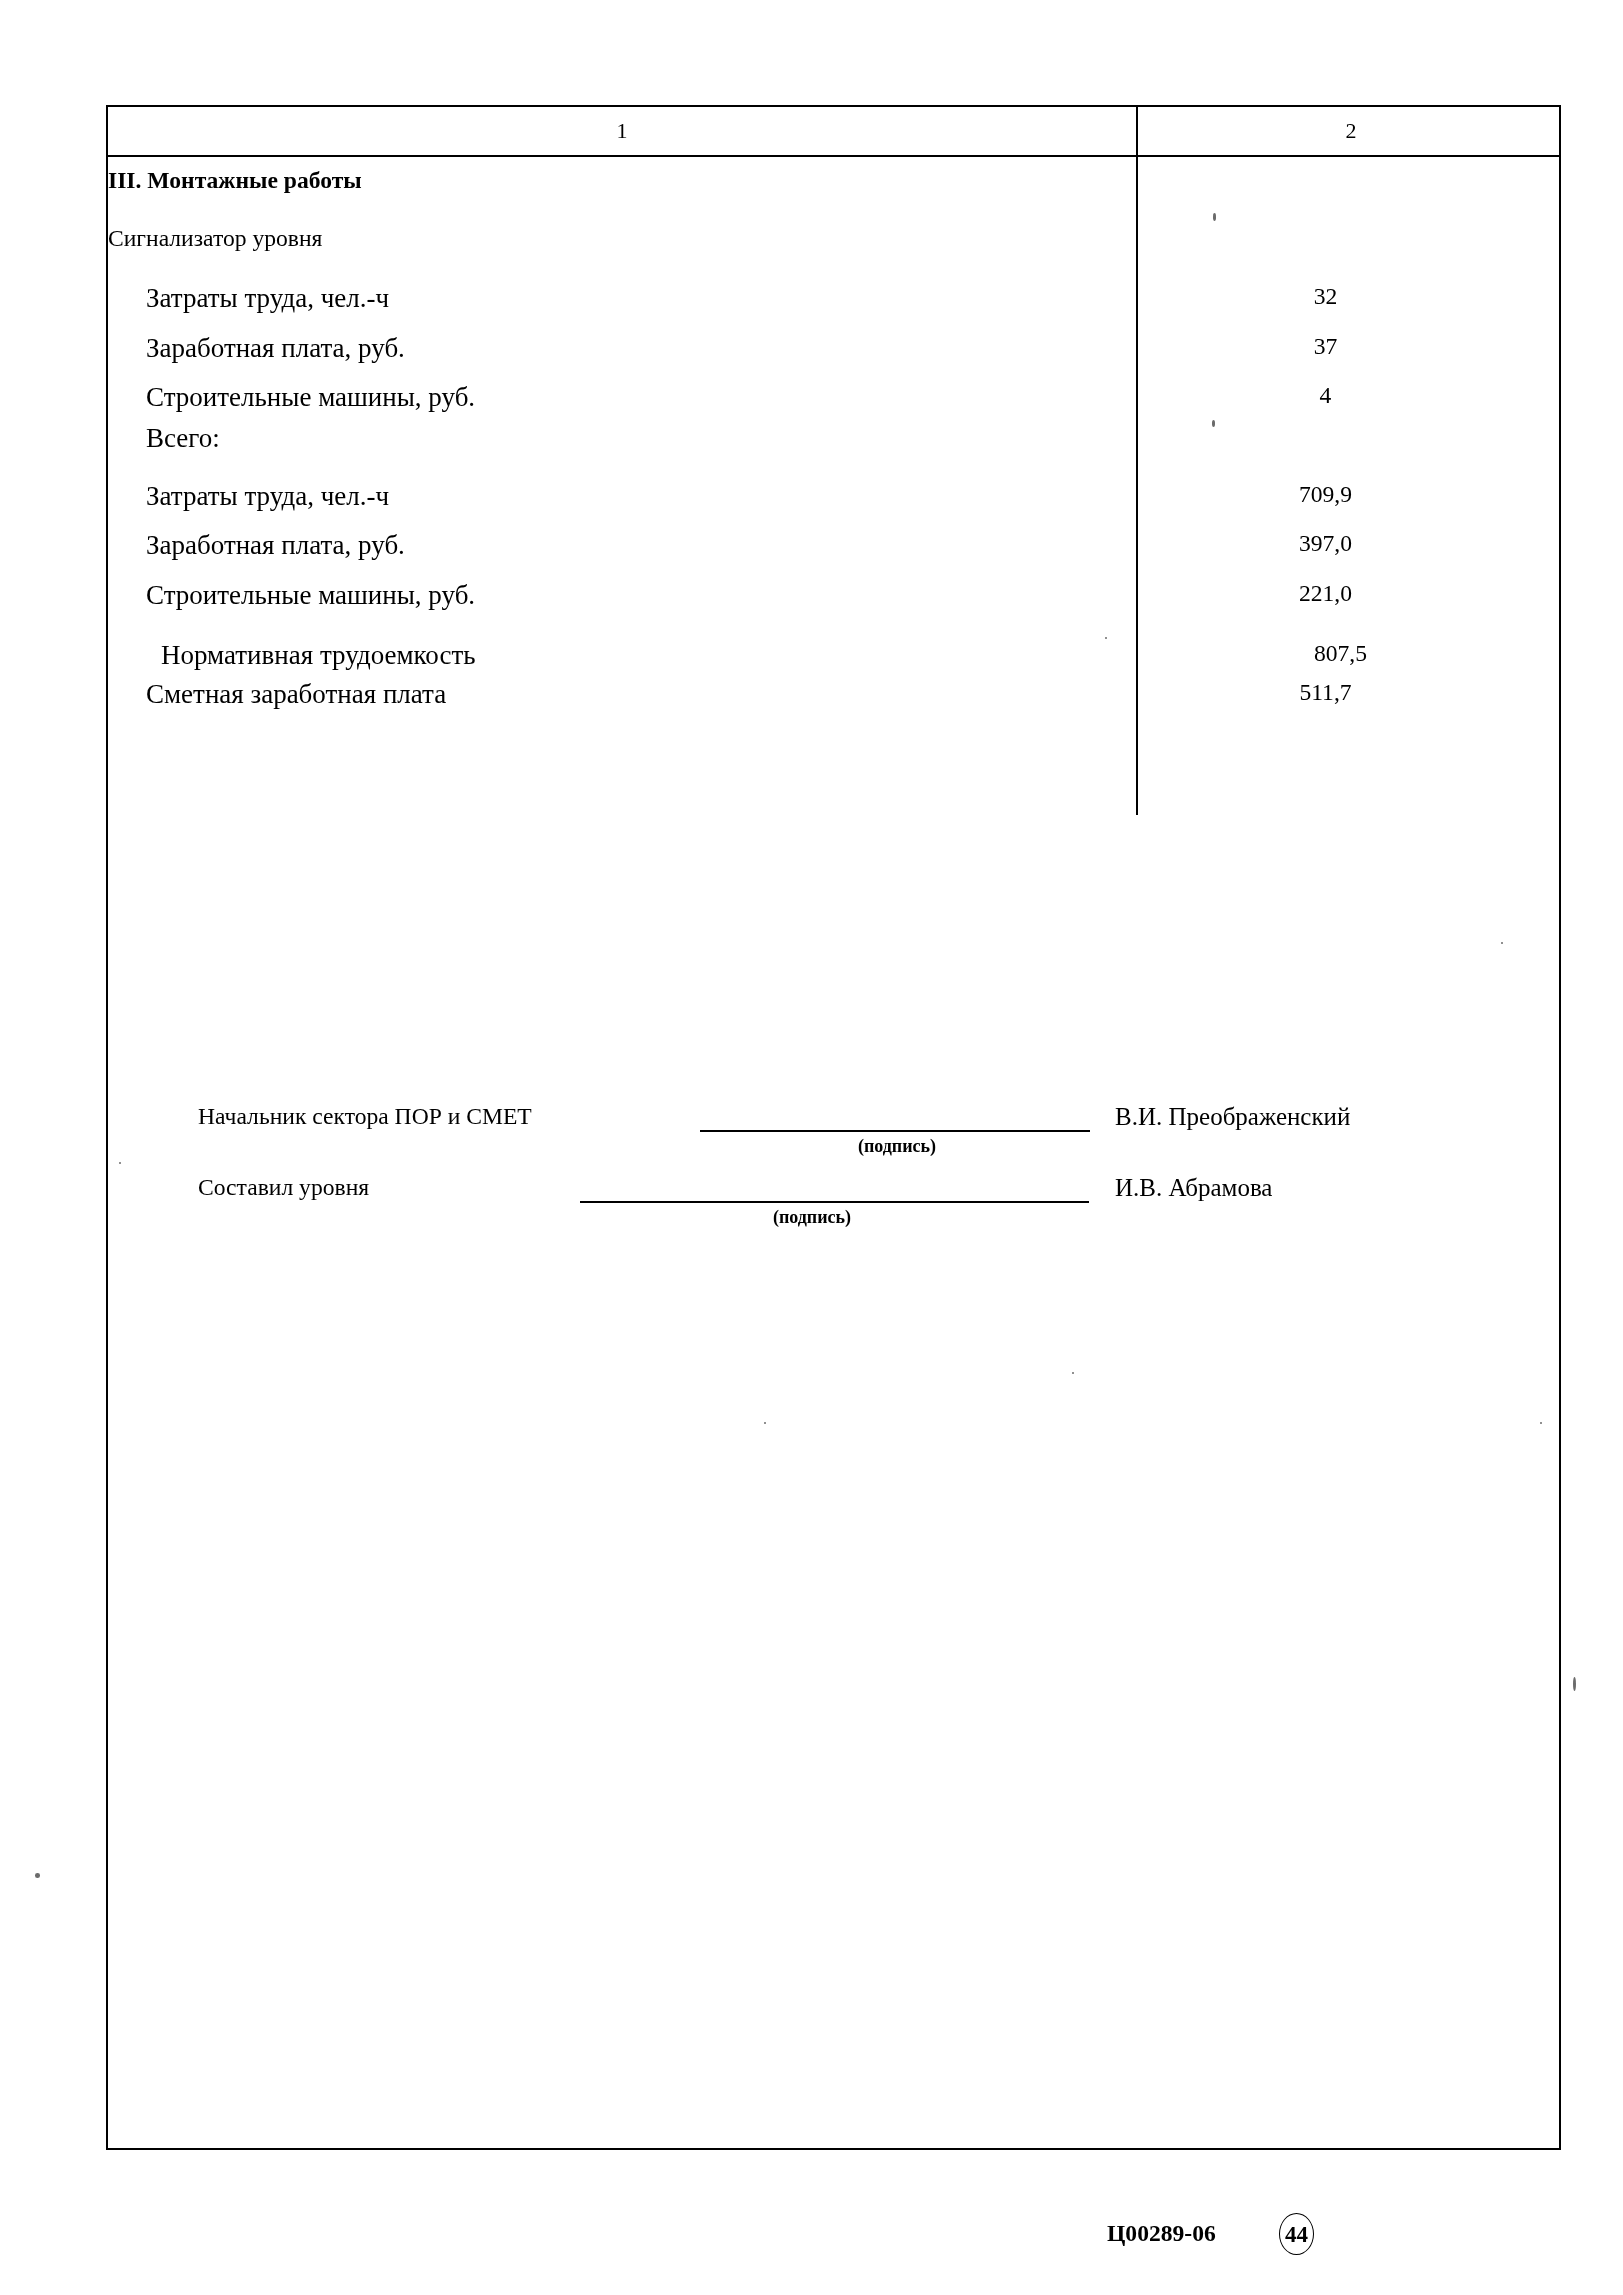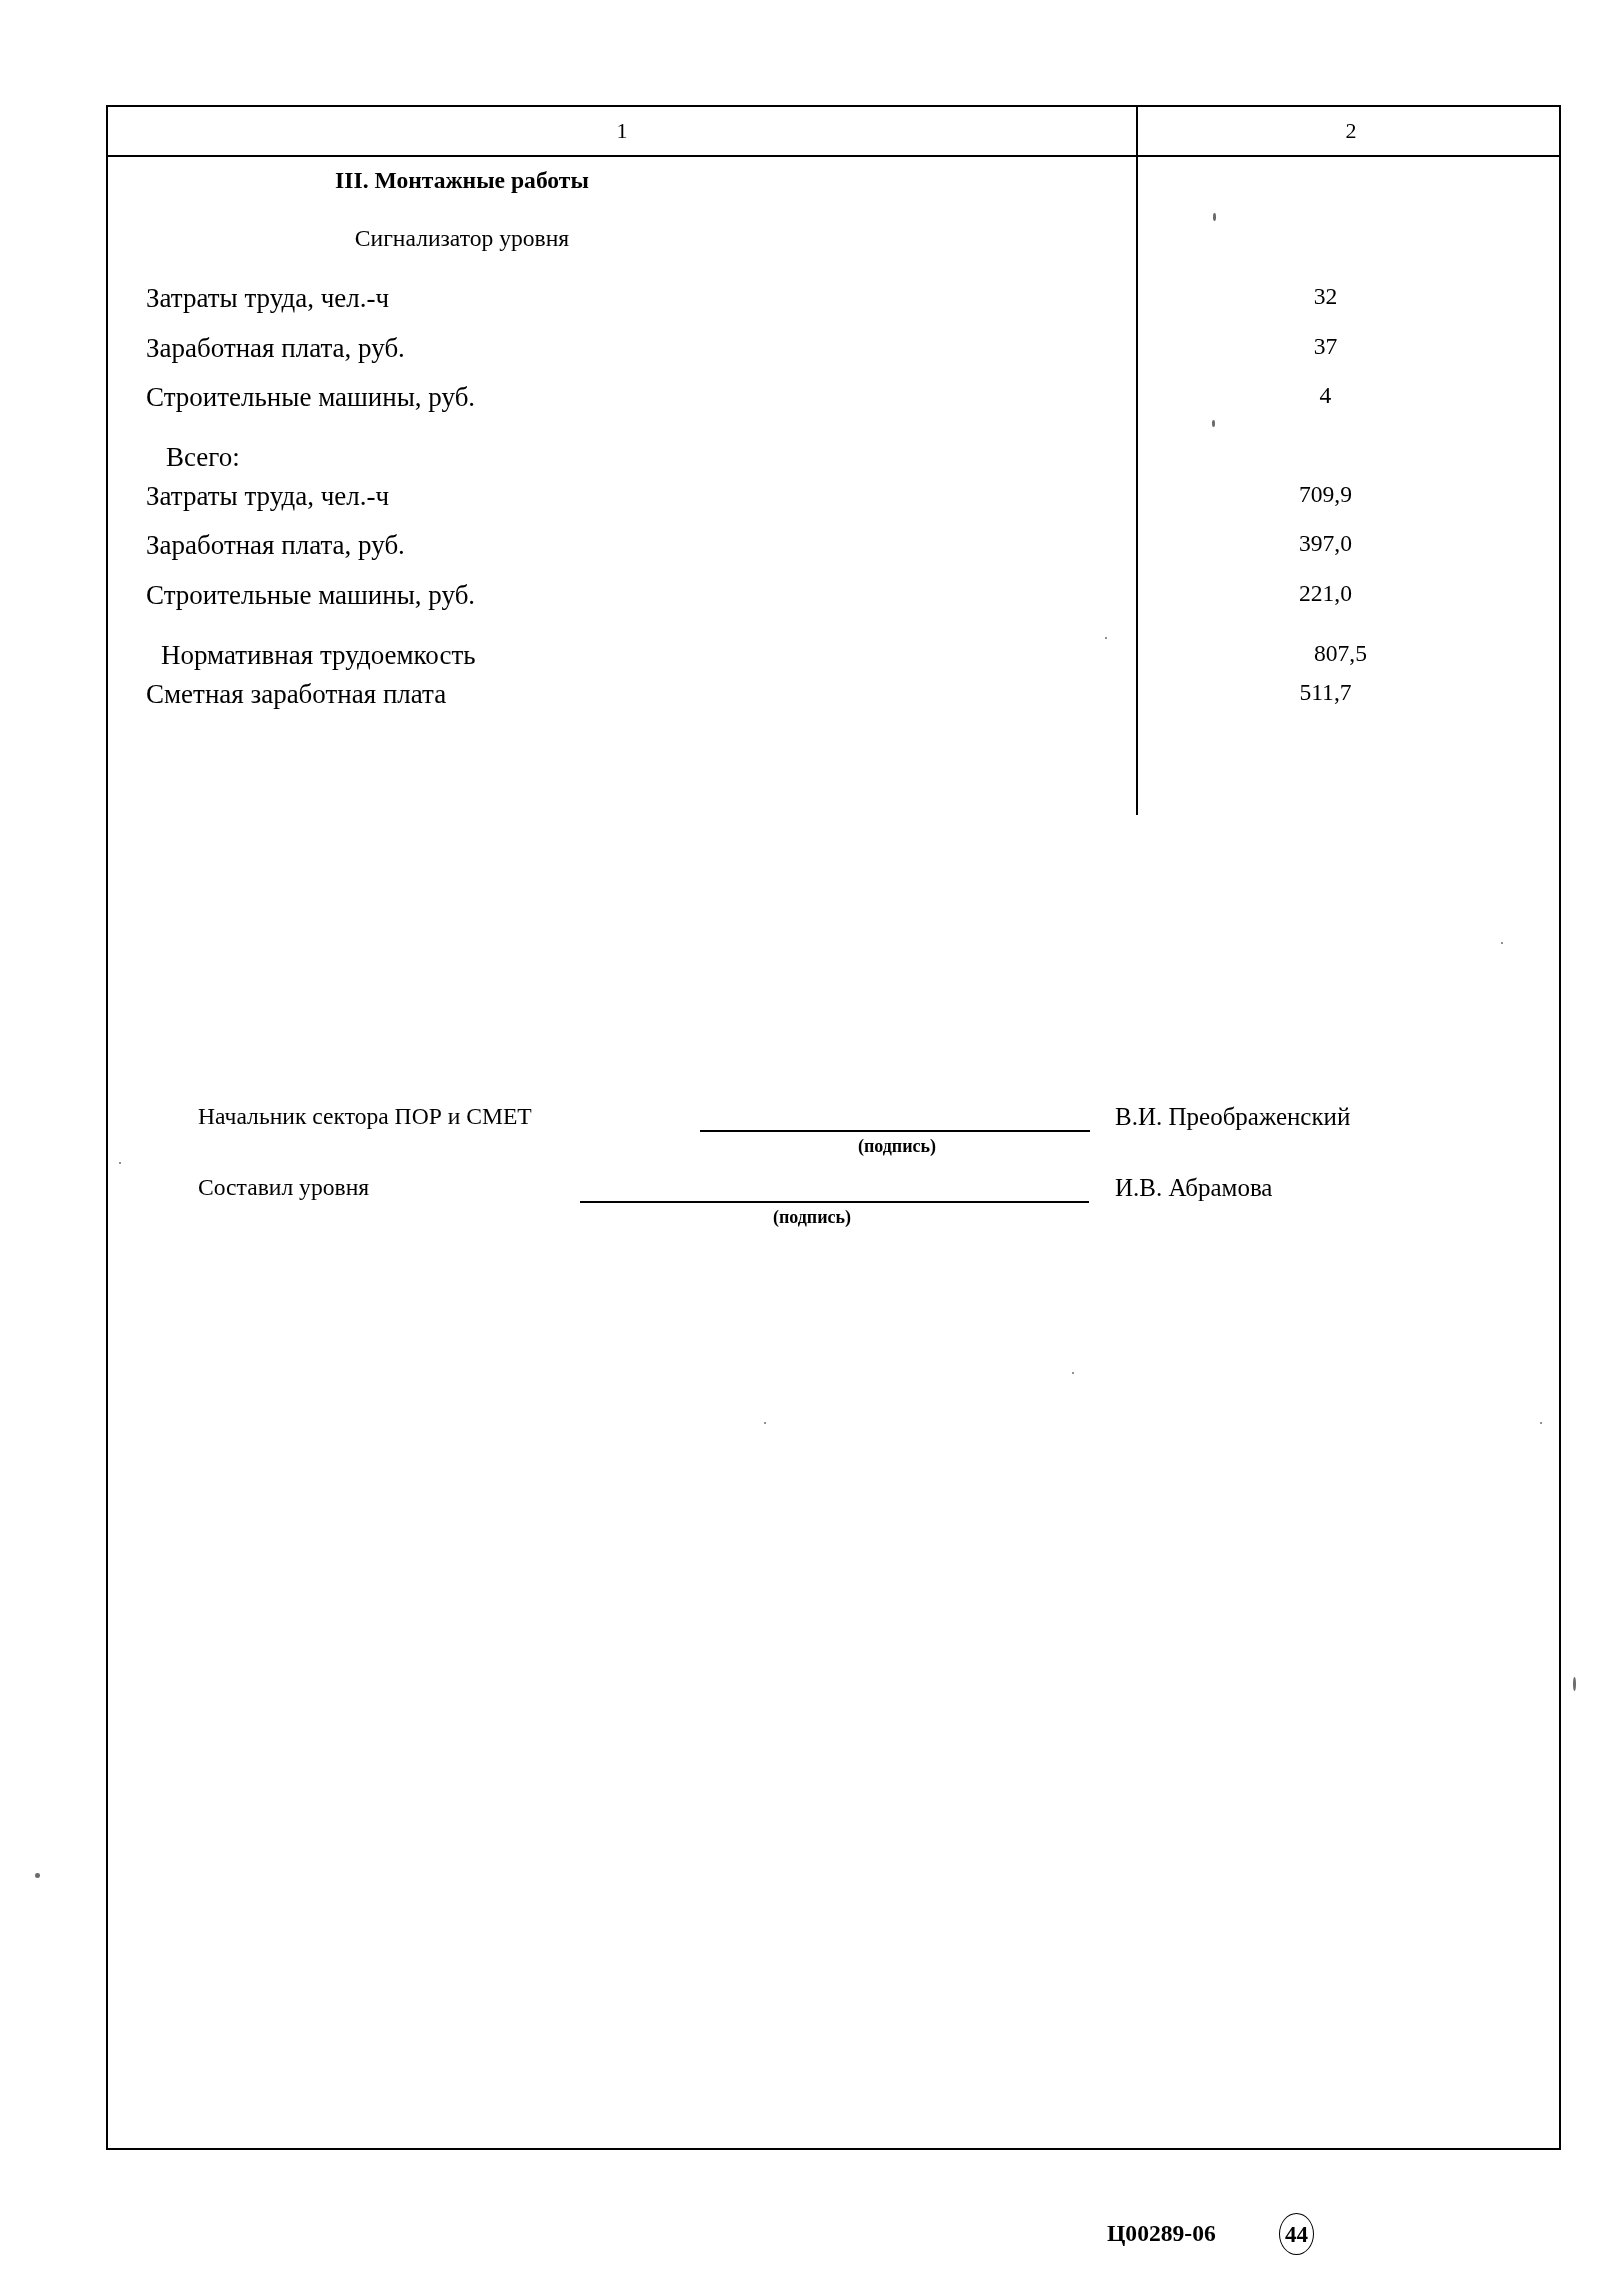--- a/index.html
+++ b/index.html
@@ -99,21 +99,21 @@
     left: 0;
     top: 51px;
     right: 0;
     bottom: 0;
   }
 
   .centered-title {
     position: absolute;
     left: 0;
     width: 708px;
-    text-align: center;
+    text-align: left;
     font-size: 23.6px;
     white-space: nowrap;
   }
   .centered-title.bold { font-weight: bold; }
 
   .row {
     position: absolute;
     left: 0;
     width: 1450px;
     height: 28px;
@@ -234,21 +234,21 @@
       <div class="row" style="top:175px;">
         <span class="label">Заработная плата, руб.</span>
         <span class="value">37</span>
       </div>
 
       <div class="row" style="top:224px;">
         <span class="label">Строительные машины, руб.</span>
         <span class="value">4</span>
       </div>
 
-      <div class="row" style="top:284px;margin-left:20px;">
+      <div class="row" style="top:265px;">
         <span class="label">Всего:</span>
         <span class="value"></span>
       </div>
 
       <div class="row" style="top:323px;">
         <span class="label">Затраты труда, чел.-ч</span>
         <span class="value">709,9</span>
       </div>
 
       <div class="row" style="top:372px;">

